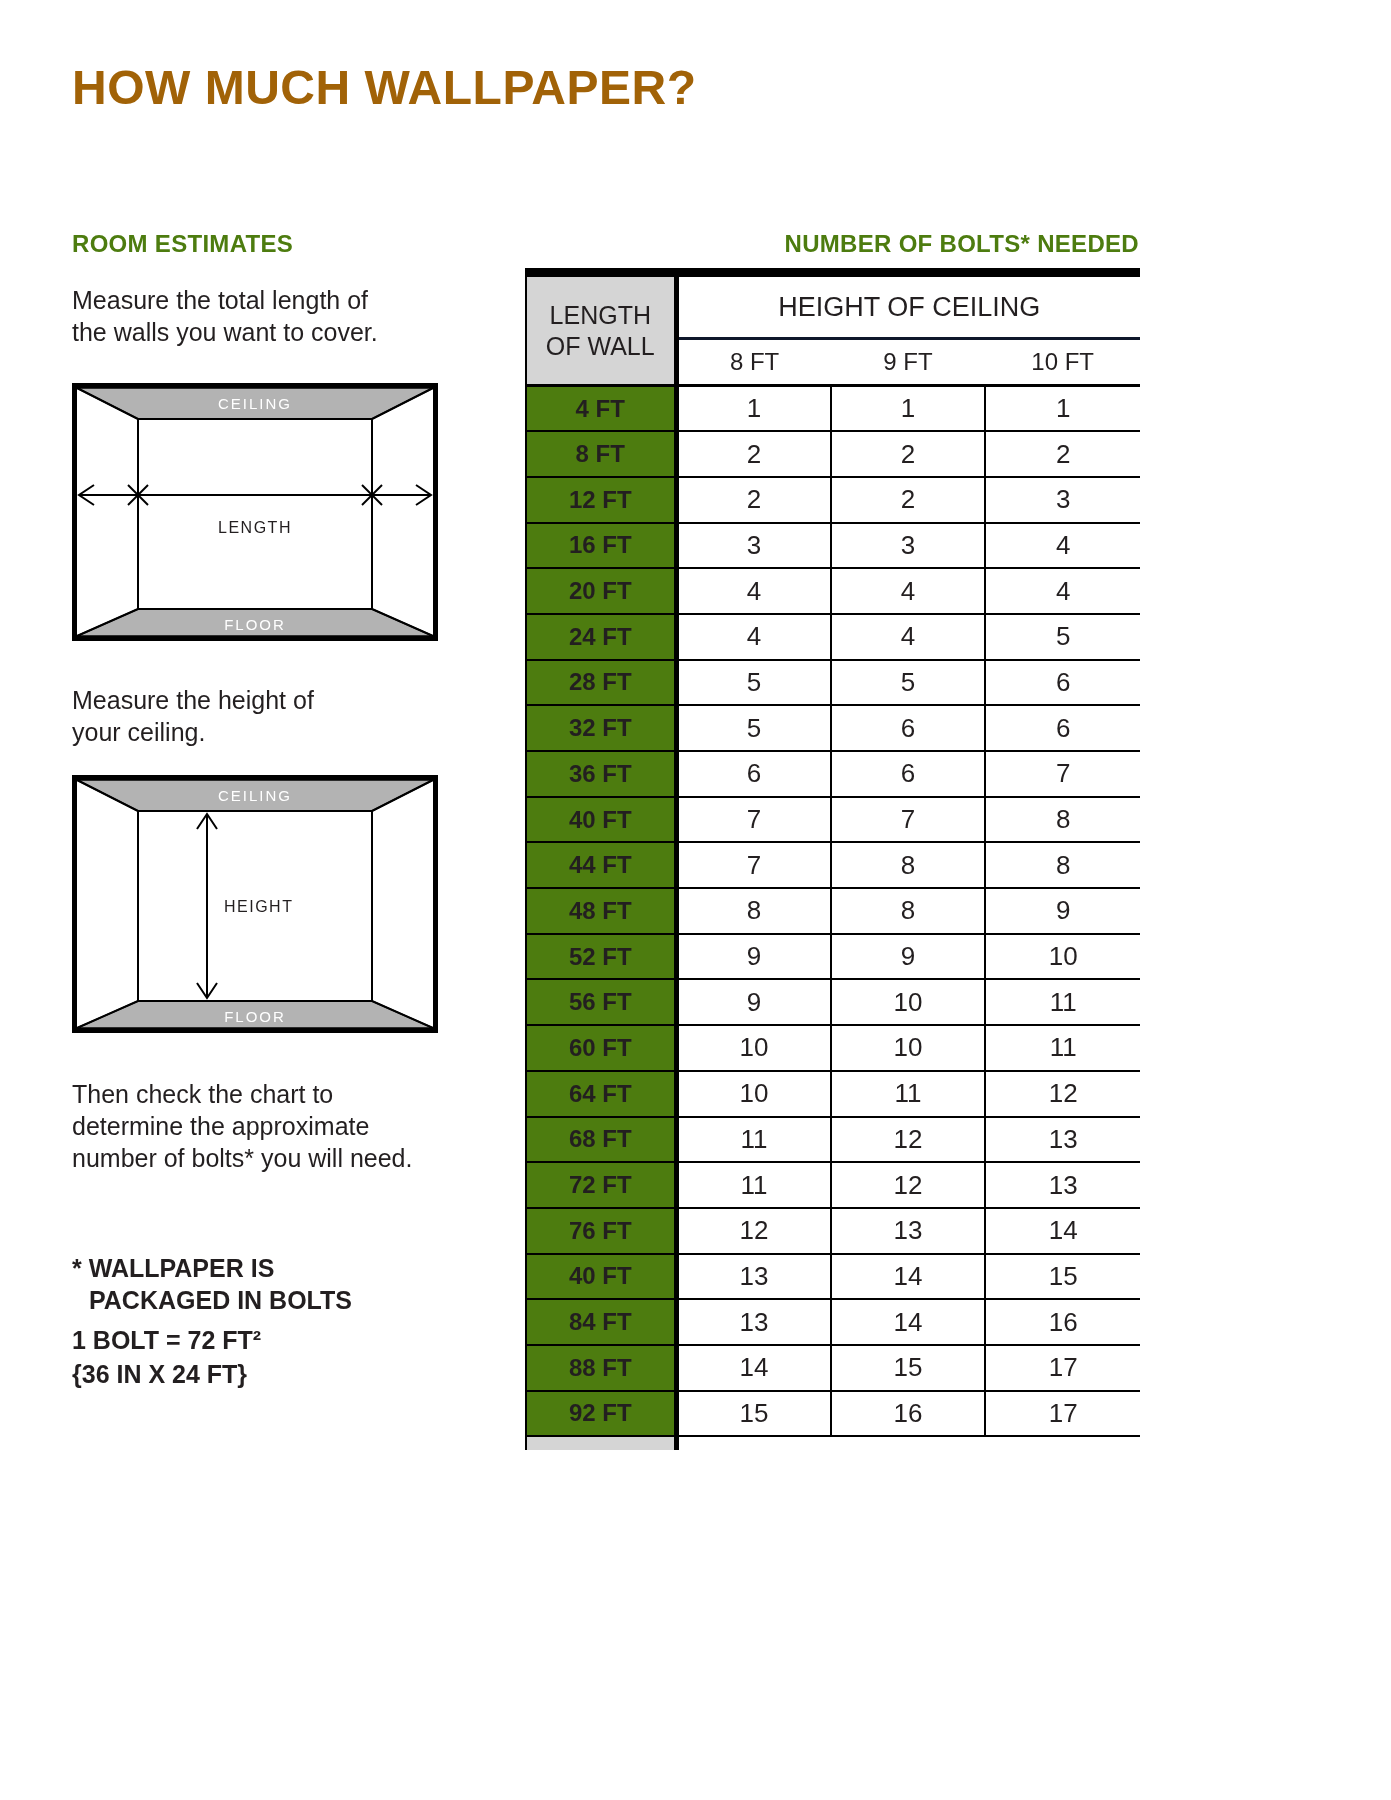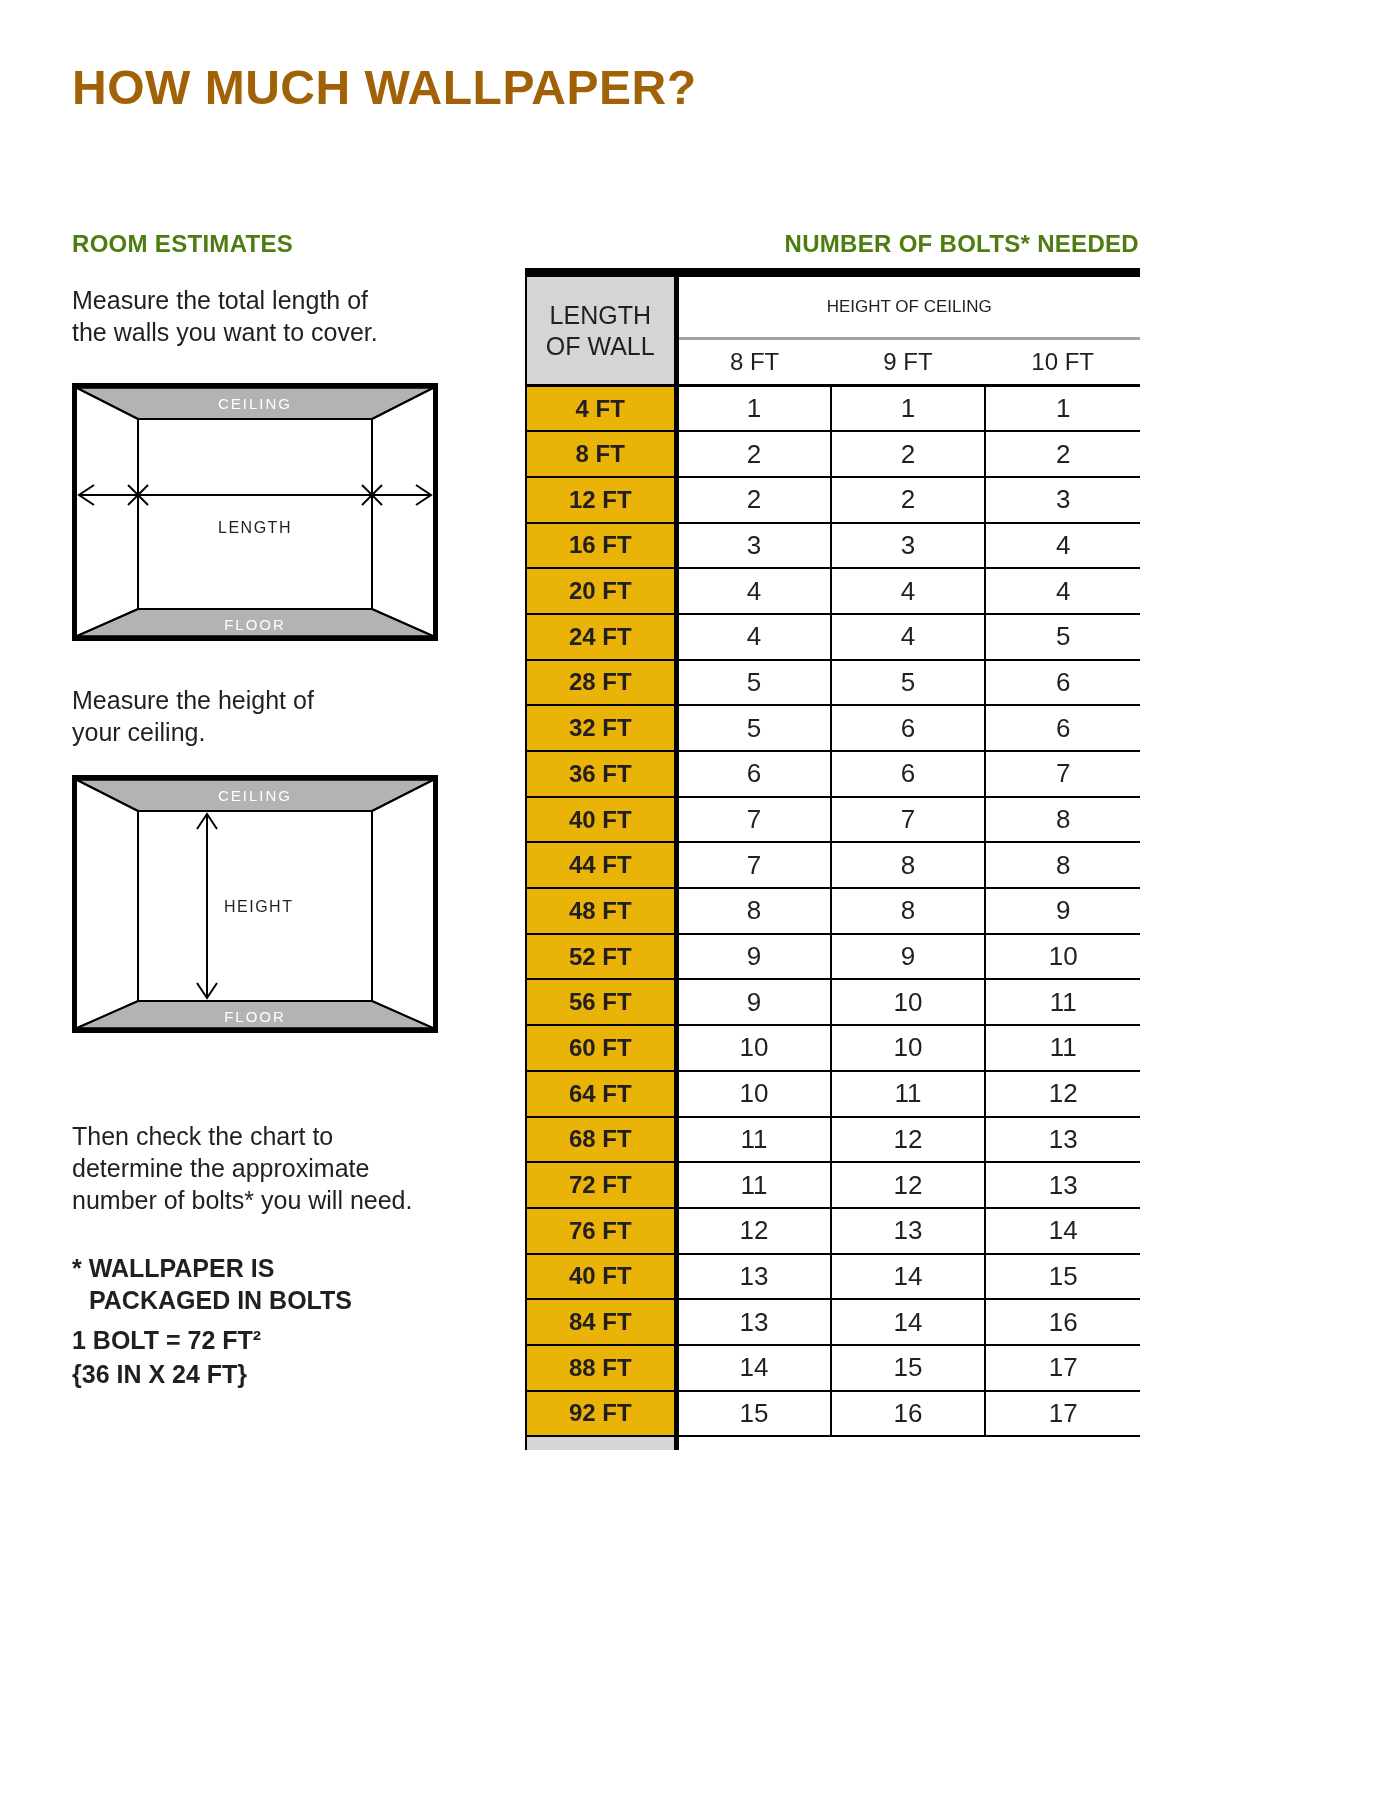--- a/index.html
+++ b/index.html
@@ -20,21 +20,21 @@
   .room-estimates-heading { position:absolute; left:72px; top:230px; }
   .table-heading {
     position:absolute; left:525px; top:230px; width:614px; text-align:right;
   }
   .para {
     position:absolute; left:72px; width:400px;
     font-size:25px; line-height:32px; white-space:pre-line;
   }
   .para-1 { top:284px; }
   .para-2 { top:684px; }
-  .para-3 { top:1120px; }
+  .para-3 { top:1078px; }
   .note { position:absolute; left:72px; top:1252px; font-size:25px; font-weight:bold; line-height:32px; }
   .note-line2 { padding-left:17px; }
   .bolt-info { position:absolute; left:72px; font-size:25px; font-weight:bold; }
   .bolt-info-1 { top:1326px;text-align:center; }
   .bolt-info-2 { top:1360px; }
 
   .diagram { position:absolute; left:72px; width:366px; height:258px; }
   .diagram-1 { top:383px; }
   .diagram-2 { top:775px; }
   .diagram text { font-family:"Liberation Sans","DejaVu Sans",sans-serif; }
@@ -48,24 +48,24 @@
     border-top:9px solid #000;
   }
   table.bolts th, table.bolts td {
     padding:0; text-align:center; vertical-align:middle; font-weight:normal;
   }
   .len-head {
     background:#d5d5d5; border-left:2px solid #000; border-right:5px solid #000;
     border-bottom:3px solid #000;
     font-size:25px; font-weight:bold; line-height:31px; white-space:pre-line;
   }
-  .group-head { font-size:17px; font-weight:bold; height:66px; border-bottom:3px solid #a3a3a3; }
+  .group-head { font-size:27px; font-weight:bold; height:66px; border-bottom:3px solid #0f172a; }
   .sub-head th { font-size:24px; font-weight:bold; height:47px; border-bottom:3px solid #000; }
   tbody th.len-cell {
-    background:#eab308; border-left:2px solid #000; border-right:5px solid #000;
+    background:#4d7c0f; border-left:2px solid #000; border-right:5px solid #000;
     border-bottom:2px solid #000;
     font-size:24px; font-weight:bold; height:45.7px;
   }
   tbody td.num-cell {
     font-size:26px; border-bottom:2px solid #000; border-left:2px solid #000;
     height:45.7px;
   }
   tfoot td.stub {
     background:#d5d5d5; border-left:2px solid #000; border-right:5px solid #000;
     height:14px;

